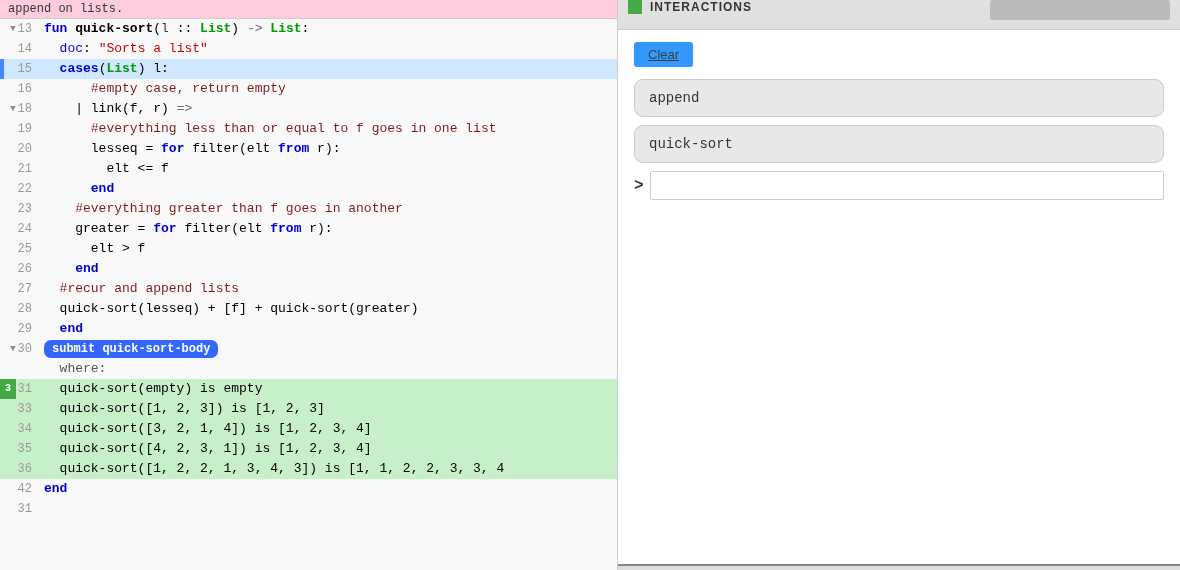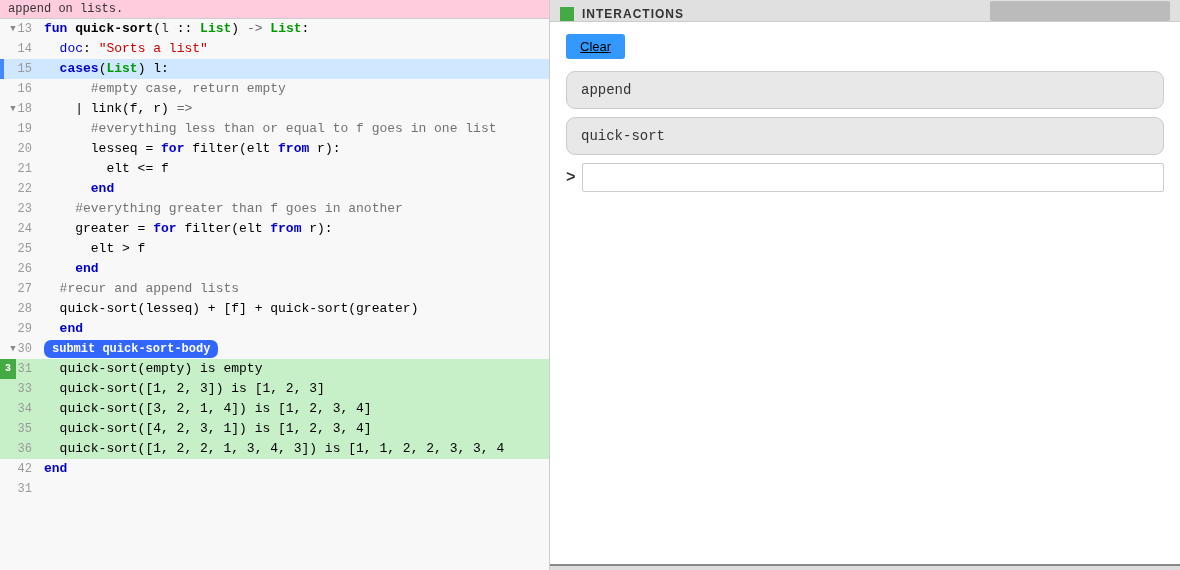--- a/index.html
+++ b/index.html
@@ -8,21 +8,21 @@
       font-size: 13px;
       background: #f0f0f0;
       display: flex;
       width: 1180px;
       height: 570px;
       overflow: hidden;
     }
 
     
     .left-panel {
-      width: 550px;
+      width: 618px;
       height: 570px;
       background: #f8f8f8;
       border-right: 1px solid #ccc;
       overflow: hidden;
       display: flex;
       flex-direction: column;
     }
 
     .code-area {
       flex: 1;
@@ -53,21 +53,21 @@
 
     .line-content {
       flex: 1;
       white-space: pre;
       padding-left: 4px;
     }
 
     
     .kw { color: #0000cc; font-weight: bold; }
     .type { color: #009900; font-weight: bold; }
-    .comment { color: #737373; }
+    .comment { color: #7f1d1d; }
     .string { color: #cc0000; }
     .bg-blue-line { background: #d0e8ff; }
 
     
     .indicator-blue {
       position: absolute;
       left: 0;
       top: 0;
       bottom: 0;
       width: 4px;
@@ -85,23 +85,23 @@
     .right-panel {
       flex: 1;
       background: white;
       display: flex;
       flex-direction: column;
       padding: 0;
     }
 
     .right-header {
       display: flex;
-      align-items: flex-end;
+      align-items: flex-start;
       background: #e0e0e0;
-      height: 22px;
+      height: 30px;
       padding: 0 10px;
       border-bottom: 1px solid #ccc;
     }
 
     .green-square {
       width: 14px;
       height: 14px;
       background: #44aa44;
       margin-right: 8px;
       flex-shrink: 0;
@@ -118,21 +118,21 @@
     .right-content {
       flex: 1;
       padding: 12px 16px;
       display: flex;
       flex-direction: column;
       gap: 8px;
     }
 
     .clear-btn {
       background: #3399ff;
-      color: #000000;
+      color: #404040;
       border: none;
       padding: 5px 14px;
       border-radius: 3px;
       font-size: 13px;
       cursor: pointer;
       align-self: flex-start;
       margin-bottom: 4px;
       text-decoration: underline;
     }
 
@@ -299,20 +299,24 @@
     </div>
 
     <div class="code-line">
       <div class="line-gutter">
         <span class="collapse-arrow">▼</span>
         <span>30</span>
       </div>
       <div class="line-content"><span style="background:#3366ff;color:white;padding:2px 8px;border-radius:7px;font-weight:bold;font-size:12px;">submit quick-sort-body</span></div>
     </div>
 
+    <div class="code-line">
+      <div class="line-gutter"></div>
+      <div class="line-content">  <span style="color:#555">where:</span></div>
+    </div>
 
     <div class="code-line" style="background:#c8f0c8;position:relative;">
       <div style="position:absolute;left:0;top:0;bottom:0;width:16px;background:#44aa44;display:flex;align-items:center;justify-content:center;color:white;font-size:10px;font-weight:bold;">3</div>
       <div class="line-gutter" style="padding-left:8px">
           <span>31</span>
         </div>
       <div class="line-content">  quick-sort(empty) is empty</div>
     </div>
 
 

